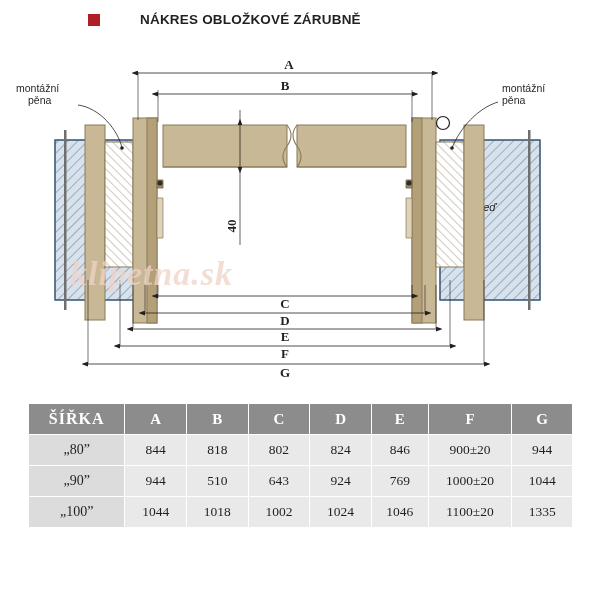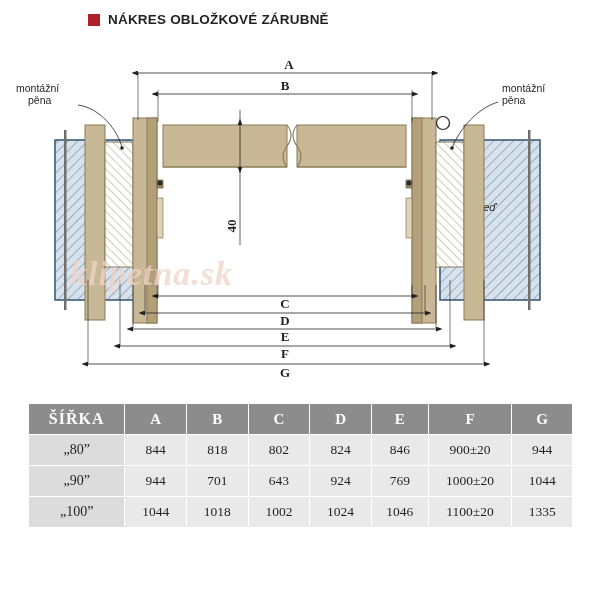--- a/index.html
+++ b/index.html
@@ -14,21 +14,21 @@
   
   #title-bar{
     position:absolute;left:88px;top:12px;
     display:flex;align-items:center;gap:8px;
   }
   #title-marker{
     width:12px;height:12px;background:#b01e28;display:block;
   }
   #title-text{
     font-size:13.5px;font-weight:bold;letter-spacing:.2px;
-    color:#231f20;white-space:nowrap;
+    color:#231f20;white-space:nowrap;margin-left:32px;
   }
   
   #drawing{
     position:absolute;left:0;top:30px;width:600px;height:365px;
   }
   #drawing svg{display:block;}
   
   #watermark{
     position:absolute;left:70px;top:255px;
     font-family:"Liberation Serif", serif;
@@ -259,21 +259,21 @@
       <td>818</td>
       <td>802</td>
       <td>824</td>
       <td>846</td>
       <td>900±20</td>
       <td>944</td>
     </tr>
     <tr>
       <td class="rowhead">„90”</td>
       <td>944</td>
-      <td>701</td>
+      <td>510</td>
       <td>643</td>
       <td>924</td>
       <td>769</td>
       <td>1000±20</td>
       <td>1044</td>
     </tr>
     <tr>
       <td class="rowhead">„100”</td>
       <td>1044</td>
       <td>1018</td>

